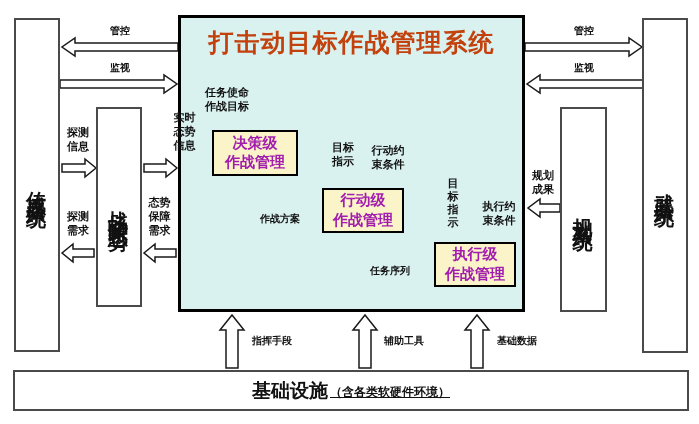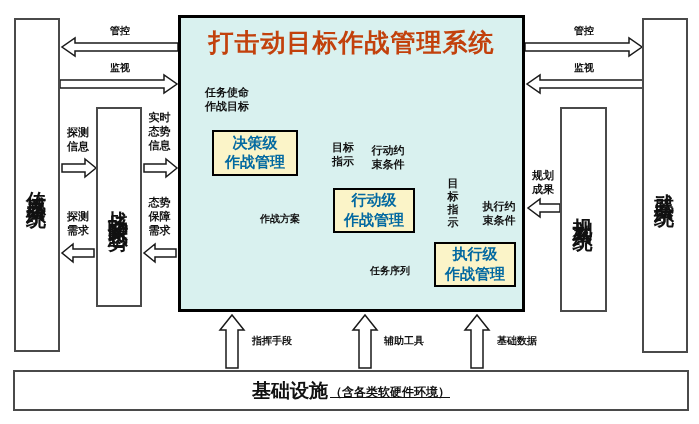--- a/index.html
+++ b/index.html
@@ -9,21 +9,21 @@
           display:flex;align-items:center;justify-content:center;}
   .vtext{writing-mode:vertical-rl;text-orientation:upright;font-weight:bold;font-size:20px;
          letter-spacing:4px;color:#111;}
   .mainbox{position:absolute;left:178px;top:15px;width:347px;height:297px;
            background:var(--main-bg,#d9f1ef);border:3px solid #000;box-sizing:border-box;}
   .title{position:absolute;left:181px;top:26px;width:341px;text-align:center;
          font-size:25px;font-weight:bold;color:#c2410c;letter-spacing:1px;}
   .module{position:absolute;background:var(--module-bg,#fbf4c8);border:2px solid #000;
           box-sizing:border-box;display:flex;align-items:center;justify-content:center;
           text-align:center;font-weight:bold;font-size:15px;line-height:1.3;
-          white-space:pre-line;color:#0369a1;}
+          white-space:pre-line;color:#a21caf;}
   .lbl{position:absolute;font-weight:bold;font-size:11px;line-height:1.28;
        white-space:pre-line;text-align:center;color:#111;}
   .lbl.left{text-align:left;}
   .lbl.big{font-size:10px;text-align:center;}
   .arrows{position:absolute;left:0;top:0;}
   .open{fill:#ffffff;stroke:#1a1a1a;stroke-width:1.5;}
   .sline{fill:none;stroke:#1a1a1a;stroke-width:2;}
   .shead{fill:#1a1a1a;stroke:none;}
   .infrabox{position:absolute;left:13px;top:370px;width:676px;height:41px;background:#fff;
             border:2px solid #4a4a4a;box-sizing:border-box;display:flex;align-items:center;
@@ -82,35 +82,35 @@
     <span class="vtext">武器系统</span>
   </div>
 
   <div class="infrabox">
     <span class="infra-big">基础设施</span>
     <span class="infra-small">（含各类软硬件环境）</span>
   </div>
 
   <div class="module" style="left:212px;top:130px;width:86px;height:46px;">决策级
 作战管理</div>
-  <div class="module" style="left:333px;top:188px;width:82px;height:45px;">行动级
+  <div class="module" style="left:322px;top:188px;width:82px;height:45px;">行动级
 作战管理</div>
   <div class="module" style="left:434px;top:242px;width:82px;height:45px;">执行级
 作战管理</div>
 
   <div class="lbl big" style="left:62px;top:25px;width:116px;">管控</div>
   <div class="lbl big" style="left:62px;top:62px;width:116px;">监视</div>
   <div class="lbl big" style="left:525px;top:25px;width:118px;">管控</div>
   <div class="lbl big" style="left:525px;top:62px;width:118px;">监视</div>
 
   <div class="lbl" style="left:60px;top:126px;width:36px;">探测
 信息</div>
   <div class="lbl" style="left:60px;top:210px;width:36px;">探测
 需求</div>
-  <div class="lbl" style="left:141px;top:111px;width:37px;">实时
+  <div class="lbl" style="left:141px;top:111px;width:37px;padding-left:25px;">实时
 态势
 信息</div>
   <div class="lbl" style="left:141px;top:196px;width:37px;">态势
 保障
 需求</div>
   <div class="lbl" style="left:526px;top:169px;width:34px;">规划
 成果</div>
 
   <div class="lbl" style="left:196px;top:86px;width:62px;">任务使命
 作战目标</div>

